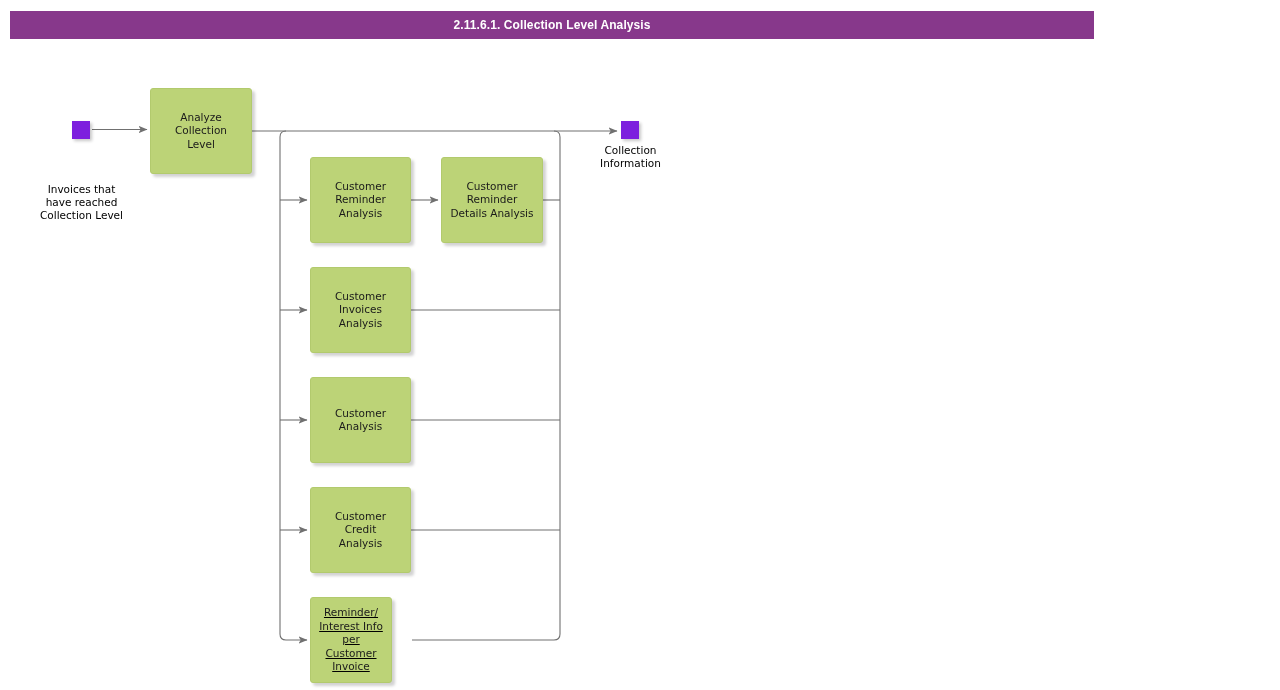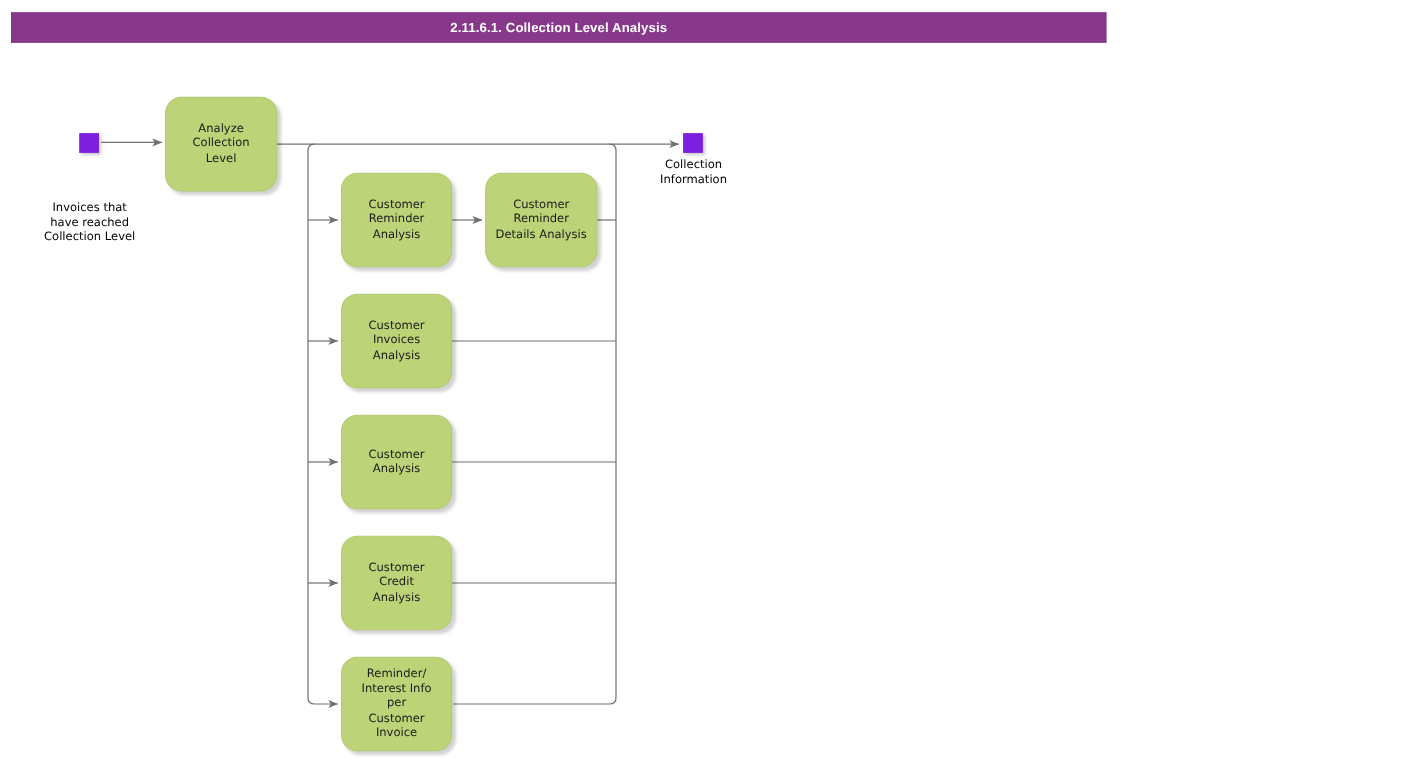--- a/index.html
+++ b/index.html
@@ -14,21 +14,21 @@
     position: relative;
     overflow: hidden;
     font-family: "DejaVu Sans", sans-serif;
   }
 
   
   #title-bar {
     position: absolute;
     left: 10px;
     top: 11px;
-    width: 996px;
+    width: 1084px;
     height: 28px;
     background: #87388b;
     display: flex;
     align-items: center;
     justify-content: center;
   }
   #title-bar .title-text {
     color: #ffffff;
     font-family: "Liberation Sans", sans-serif;
     font-size: 12px;
@@ -53,21 +53,21 @@
     height: 690px;
     pointer-events: none;
   }
 
   
   .activity {
     position: absolute;
     box-sizing: border-box;
     background: #bcd377;
     border: 1px solid #b2ca6d;
-    border-radius: 15px;
+    border-radius: 3px;
     box-shadow: 3px 3px 3px rgba(0,0,0,0.18);
     display: flex;
     align-items: center;
     justify-content: center;
     text-align: center;
   }
   .activity .activity-label {
     color: #1a1a1a;
     font-family: "DejaVu Sans", sans-serif;
     font-size: 10.5px;
@@ -169,21 +169,21 @@
     <span class="activity-label">Customer
 Analysis</span>
   </div>
 
   <div class="activity" style="left:310px; top:487px; width:101px; height:86px;">
     <span class="activity-label">Customer
 Credit
 Analysis</span>
   </div>
 
-  <div class="activity" style="left:310px; top:597px; width:101px; height:86px;">
+  <div class="activity" style="left:310px; top:597px; width:82px; height:86px;text-decoration:underline;">
     <span class="activity-label">Reminder/
 Interest Info
 per
 Customer
 Invoice</span>
   </div>
 
 </div>
 
 </body></html>

